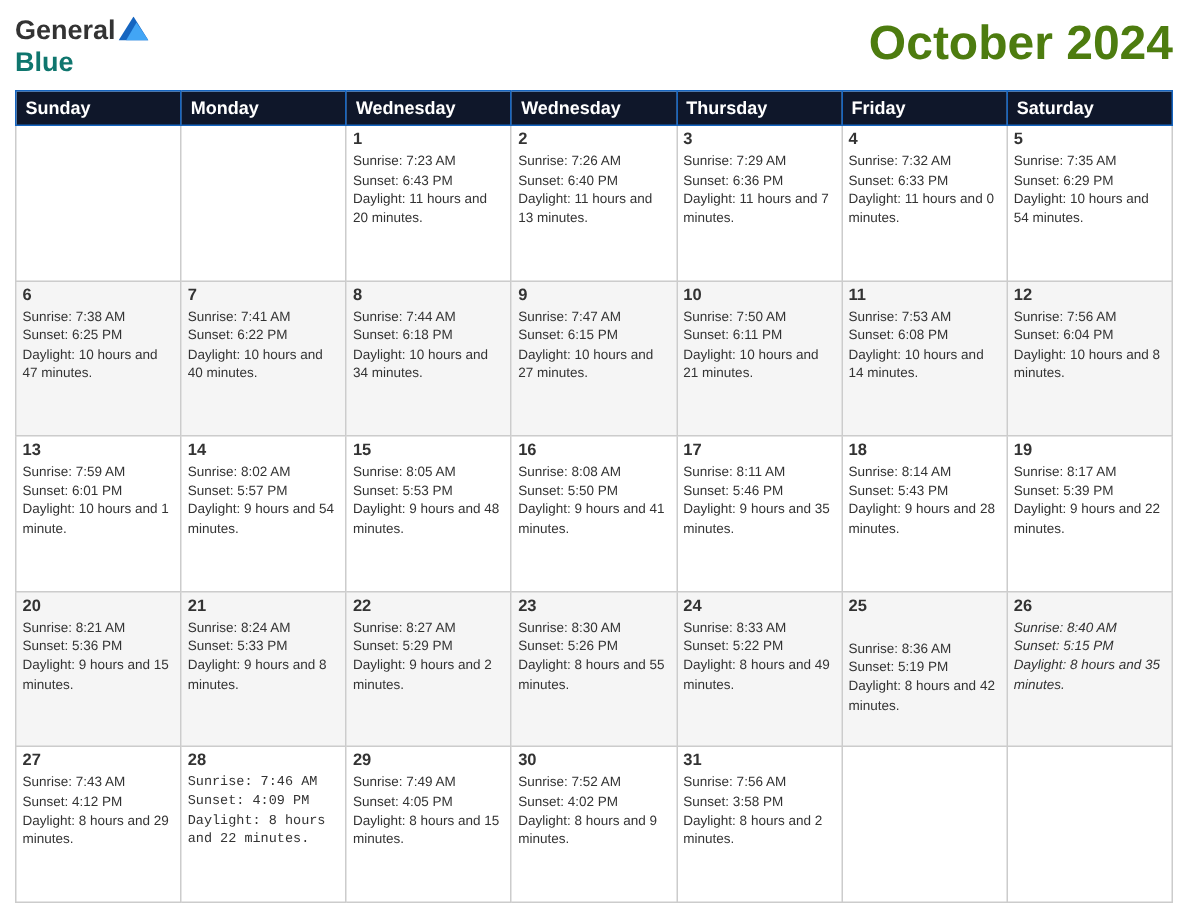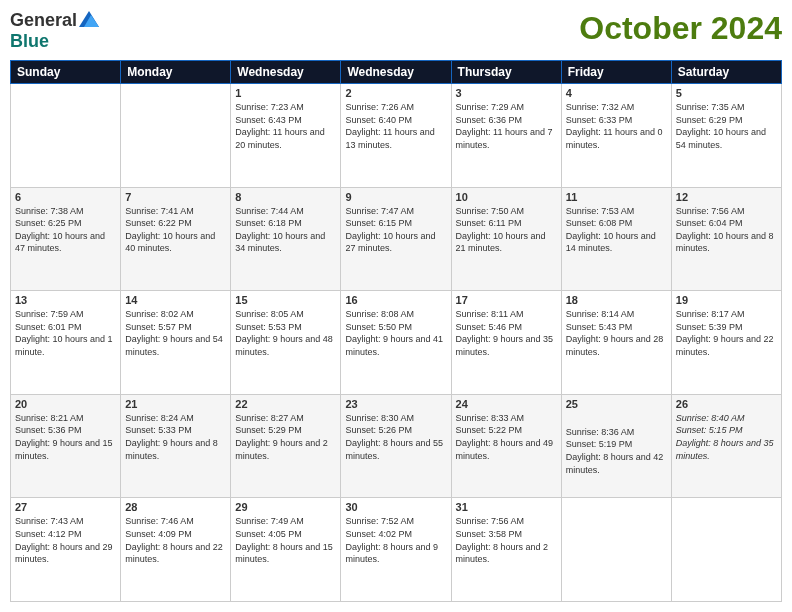--- a/index.html
+++ b/index.html
@@ -305,21 +305,21 @@
         </tr>
         <tr>
           <td>
             <span class="day-number">27</span>
             <div class="day-info" style="white-space: pre-line;">Sunrise: 7:43 AM
 Sunset: 4:12 PM
 Daylight: 8 hours and 29 minutes.</div>
           </td>
           <td>
             <span class="day-number">28</span>
-            <div class="day-info" style="white-space: pre-line;">Sunrise: 7:46 AM
+            <div class="day-info" style="white-space: pre-line; font-family: Liberation Mono, monospace;">Sunrise: 7:46 AM
 Sunset: 4:09 PM
 Daylight: 8 hours and 22 minutes.</div>
           </td>
           <td>
             <span class="day-number">29</span>
             <div class="day-info" style="white-space: pre-line;">Sunrise: 7:49 AM
 Sunset: 4:05 PM
 Daylight: 8 hours and 15 minutes.</div>
           </td>
           <td>

